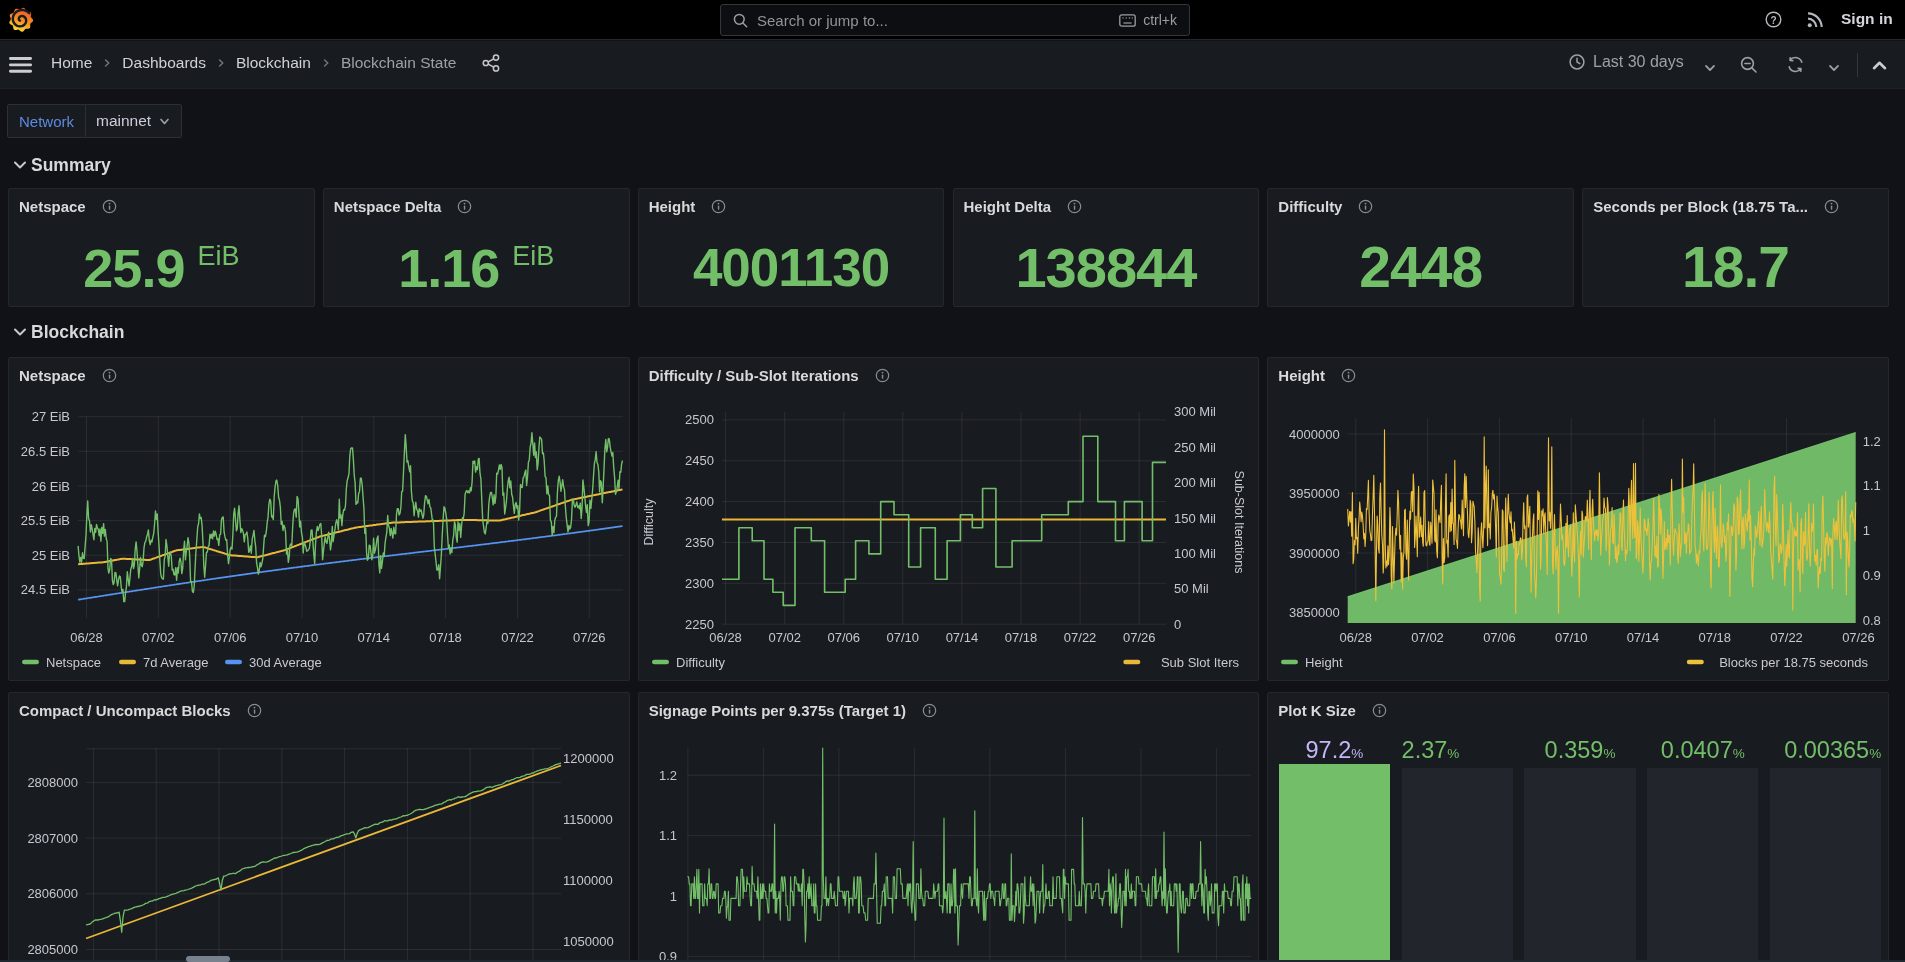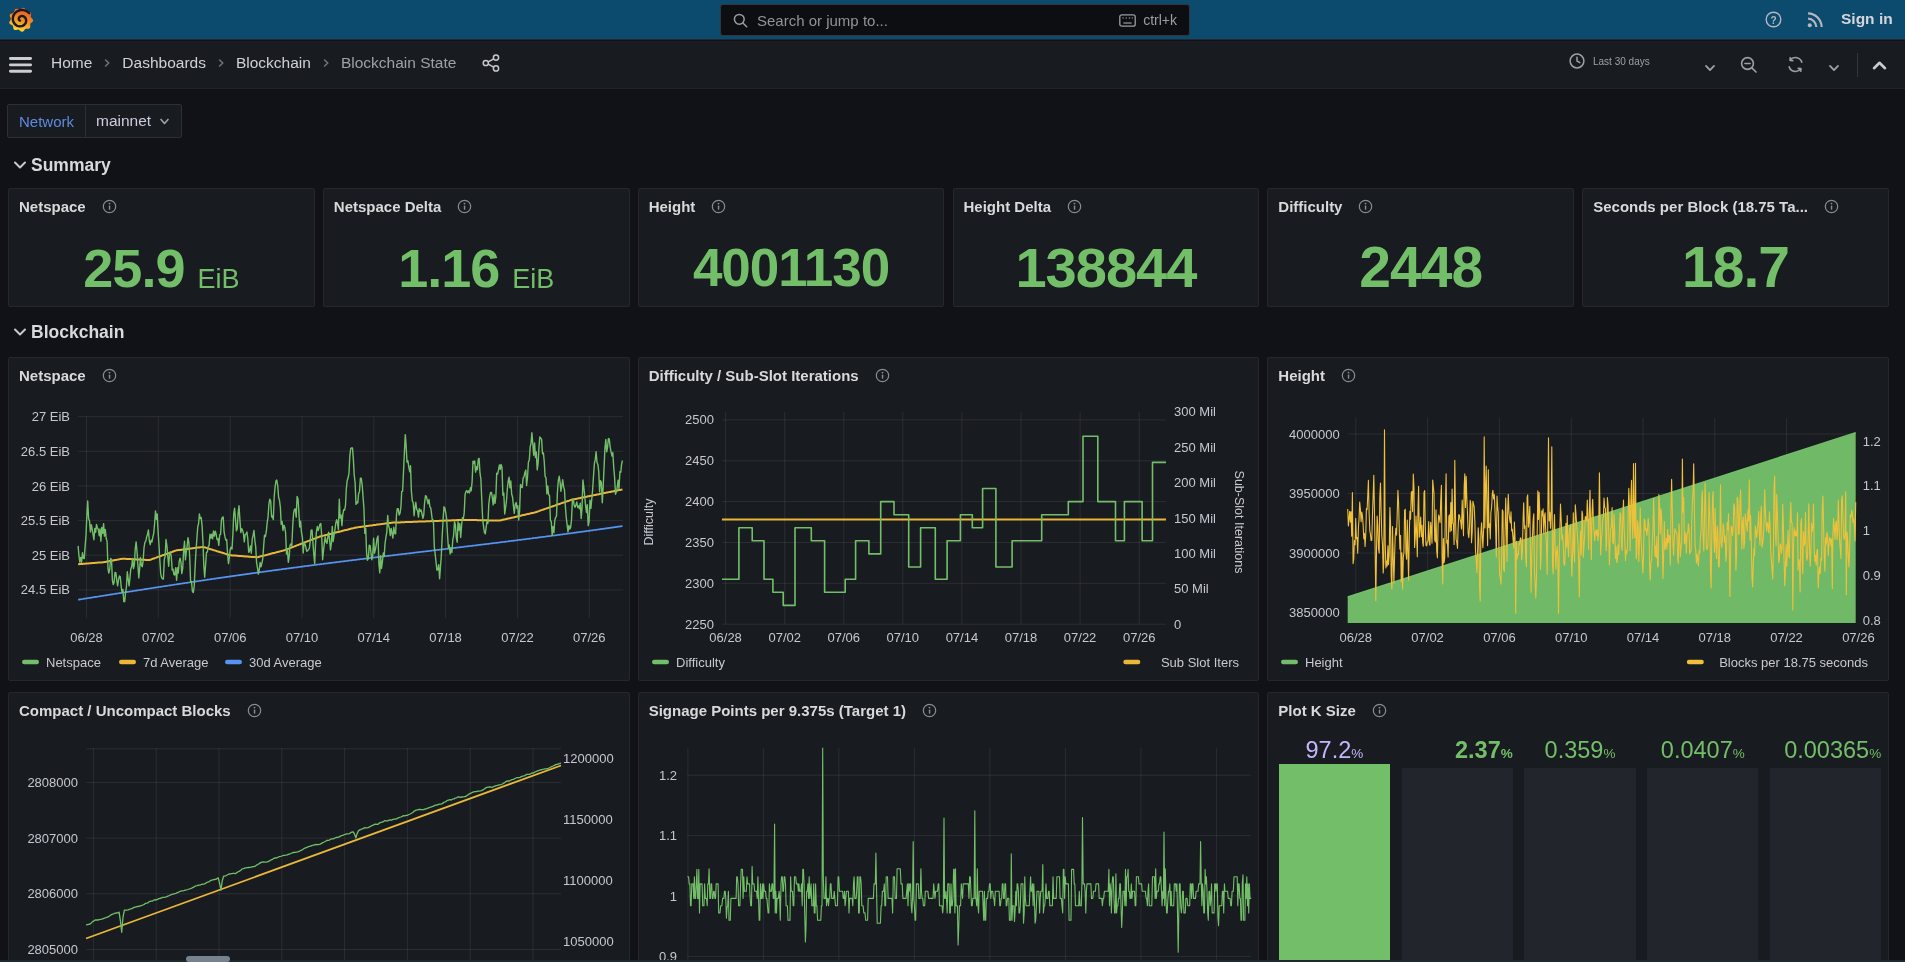--- a/index.html
+++ b/index.html
@@ -1,22 +1,22 @@
 <!DOCTYPE html>
 <html><head><meta charset="utf-8"><style>
 *{margin:0;padding:0;box-sizing:border-box}
 html,body{width:1905px;height:962px;overflow:hidden;background:#111217;font-family:"Liberation Sans",sans-serif;color:#ccccdc}
 .abs{position:absolute}
-.topbar{position:absolute;left:0;top:0;width:1905px;height:40px;background:#0c4a6e;border-bottom:1px solid #25272e}
+.topbar{position:absolute;left:0;top:0;width:1905px;height:40px;background:#000000;border-bottom:1px solid #25272e}
 .toolbar{position:absolute;left:0;top:41px;width:1905px;height:48px;background:#181b1f;border-bottom:1px solid #202227}
 .panel{position:absolute;background:#181b1f;border:1px solid #25272c;border-radius:2px}
 .ptitle{position:absolute;left:10px;top:5px;height:24px;display:flex;align-items:center;font-size:15px;font-weight:600;color:#d8d9da;white-space:nowrap}
 .ptitle svg{margin-left:16px}
 .statv{position:absolute;left:0;right:0;top:40px;height:77px;display:flex;align-items:center;justify-content:center;color:#73BF69}
-.statv .in{display:flex;align-items:flex-end}
+.statv .in{display:flex;align-items:flex-start}
 .num{font-weight:700;line-height:1;letter-spacing:-1px}
 .suf{font-weight:400;margin-left:13px}
 .sect{position:absolute;display:flex;align-items:center;font-size:17.5px;font-weight:700;color:#d8d9da}
 .crumb{display:flex;align-items:center;gap:10px;font-size:15.5px;color:#d0d1d6}
 .dim{color:#9fa1a8}
 .vlabel{position:absolute;left:7px;top:104px;height:34px;padding:16px 11px;display:flex;align-items:center;background:#181b1f;border:1px solid #2c2f36;border-radius:2px 0 0 2px;color:#5d8be0;font-size:15px;font-weight:500}
 .vvalue{position:absolute;left:85px;top:104px;height:34px;width:97px;padding:0 10px;display:flex;align-items:center;gap:8px;background:#181b1f;border:1px solid #2c2f36;border-radius:0 2px 2px 0;color:#ccccdc;font-size:15.5px}
 </style></head><body>
 <div class="topbar">
 <svg class="abs" style="left:8px;top:6px" width="26" height="27" viewBox="0 0 26 28">
@@ -84,21 +84,21 @@
         <circle cx="14" cy="14.4" r="2.6" stroke="#c7c8cf" stroke-width="1.5" fill="none"></circle>
         <line x1="6.2" y1="7.8" x2="11.7" y2="4.8" stroke="#c7c8cf" stroke-width="1.5"></line>
         <line x1="6.2" y1="10.2" x2="11.7" y2="13.2" stroke="#c7c8cf" stroke-width="1.5"></line>
       </svg>
 </div>
 <div class="abs" style="left:1569px;top:12px;display:flex;align-items:center">
 <svg width="16" height="16" viewBox="0 0 16 16">
         <circle cx="8" cy="8" r="6.9" stroke="#9da0a8" stroke-width="1.5" fill="none"></circle>
         <path d="M8 4.2 L8 8 L10.8 9.6" stroke="#9da0a8" stroke-width="1.5" fill="none" stroke-linecap="round"></path>
       </svg>
-<span style="margin-left:8px;font-size:10px;font-weight:500;color:#9da0a8">Last 30 days</span>
+<span style="margin-left:8px;font-size:16px;font-weight:500;color:#9da0a8">Last 30 days</span>
 </div>
 <div class="abs" style="left:1704px;top:19px"><svg width="12" height="12" viewBox="0 0 12 12">
         <path d="M2 3.84 L6.0 8.16 L10 3.84" stroke="#9da0a8" stroke-width="1.8" fill="none" stroke-linecap="round" stroke-linejoin="round"></path>
       </svg></div>
 <svg class="abs" style="left:1740px;top:15px" width="18" height="18" viewBox="0 0 18 18">
       <circle cx="7.5" cy="7.5" r="5.9" stroke="#9da0a8" stroke-width="1.6" fill="none"></circle>
       <line x1="11.9" y1="11.9" x2="16" y2="16" stroke="#9da0a8" stroke-width="1.6" stroke-linecap="round"></line>
       <line x1="4.9" y1="7.5" x2="10.1" y2="7.5" stroke="#9da0a8" stroke-width="1.6" stroke-linecap="round"></line>
     </svg>
 <svg class="abs" style="left:1786px;top:14px" width="19" height="19" viewBox="0 0 20 20">
@@ -419,21 +419,21 @@
       </svg></div>
 </div>
 <div class="panel" style="left:1267.3px;top:692px;width:621.7px;height:320px">
 <div class="ptitle">Plot K Size<svg width="15" height="15" viewBox="0 0 16 16">
         <circle cx="8" cy="8" r="6.6" stroke="#898b92" stroke-width="1.3" fill="none"></circle>
         <circle cx="8" cy="4.9" r="1" fill="#898b92"></circle>
         <rect x="7.3" y="6.9" width="1.5" height="4.6" rx="0.7" fill="#898b92"></rect>
       </svg></div>
 <div class="abs" style="left:10.5px;top:44px;width:111.2px;text-align:center;color:#c4b5fd;font-size:23.5px;font-weight:400;white-space:nowrap">97.2<span style="font-size:13.5px">%</span></div>
 <div class="abs" style="left:10.5px;top:71px;width:111.2px;height:250px;background:#73BF69"></div>
-<div class="abs" style="left:133.3px;top:44px;width:111.2px;text-align:right;color:#73BF69;font-size:23.5px;font-weight:700;white-space:nowrap">2.37<span style="font-size:13.5px">%</span></div>
+<div class="abs" style="left:133.3px;top:44px;width:111.2px;text-align:left;color:#73BF69;font-size:23.5px;font-weight:400;white-space:nowrap">2.37<span style="font-size:13.5px">%</span></div>
 <div class="abs" style="left:133.3px;top:74.5px;width:111.2px;height:250px;background:#22252b"></div>
 <div class="abs" style="left:256.1px;top:44px;width:111.2px;text-align:center;color:#73BF69;font-size:23.5px;font-weight:400;white-space:nowrap">0.359<span style="font-size:13.5px">%</span></div>
 <div class="abs" style="left:256.1px;top:74.5px;width:111.2px;height:250px;background:#22252b"></div>
 <div class="abs" style="left:378.9px;top:44px;width:111.2px;text-align:center;color:#73BF69;font-size:23.5px;font-weight:400;white-space:nowrap">0.0407<span style="font-size:13.5px">%</span></div>
 <div class="abs" style="left:378.9px;top:74.5px;width:111.2px;height:250px;background:#22252b"></div>
 <div class="abs" style="left:501.7px;top:44px;width:111.2px;text-align:right;color:#73BF69;font-size:23.5px;font-weight:400;white-space:nowrap">0.00365<span style="font-size:13.5px">%</span></div>
 <div class="abs" style="left:501.7px;top:74.5px;width:111.2px;height:250px;background:#22252b"></div>
 </div>
 <div class="abs" style="left:0;top:959.5px;width:1905px;height:2.5px;background:#1f282e"></div>
 <div class="abs" style="left:186px;top:956px;width:44px;height:6px;background:#78828e;border-radius:3px"></div>

